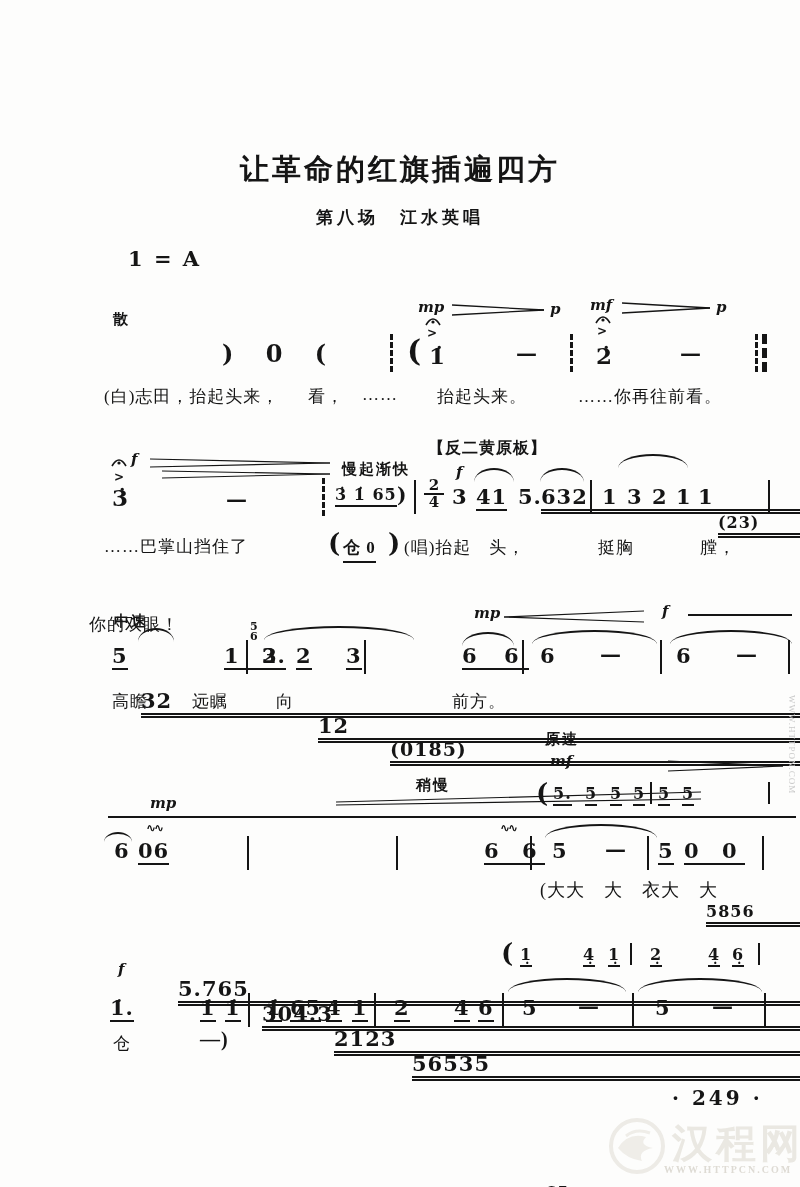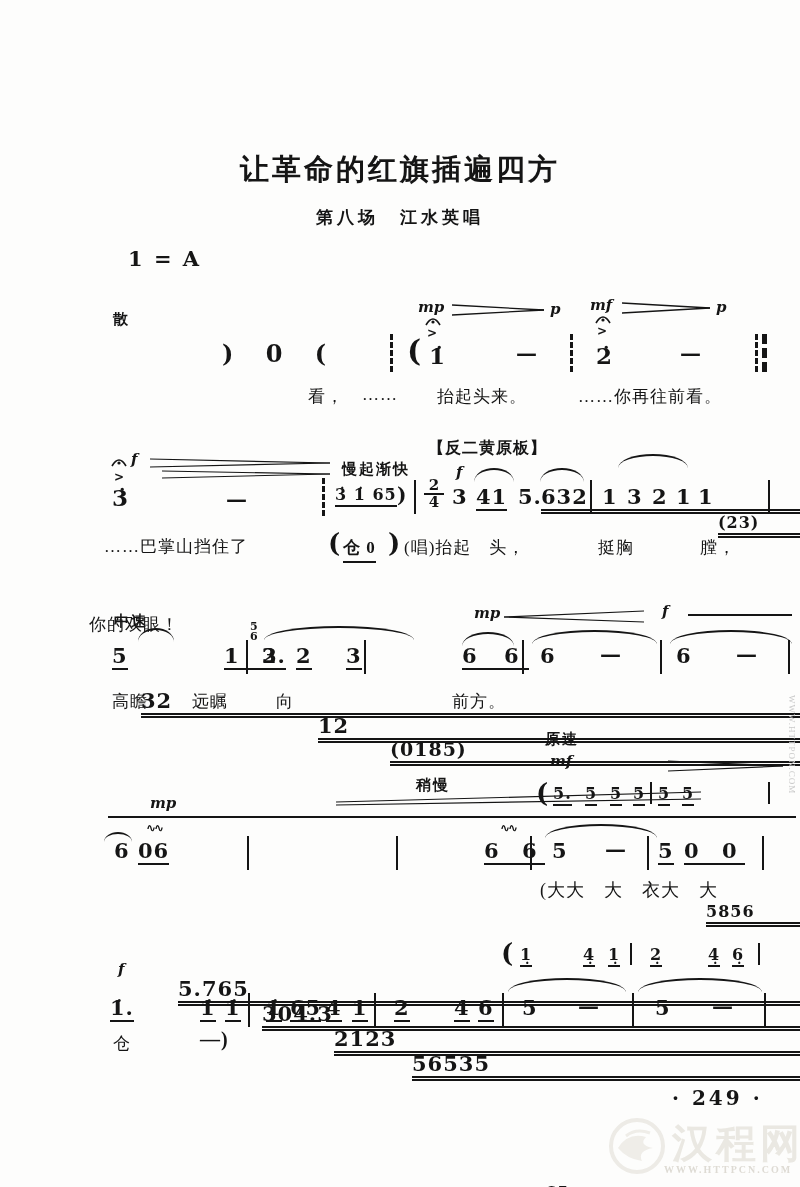--- a/index.html
+++ b/index.html
@@ -73,20 +73,21 @@
   <svg class="abs" style="left:594px;top:313px;" width="18" height="11">
       <path d="M2,10 Q9,-2 16,10" fill="none" stroke="#151515" stroke-width="1.6"></path>
       <circle cx="9" cy="7" r="1.6" fill="#151515"></circle>
     </svg>
   <div class="abs accent" style="left:597px;top:325px;">&gt;</div>
   <div class="abs note" style="left:596px;top:344px;font-size:23px;">2̇</div>
   <div class="abs note" style="left:680px;top:342px;">—</div>
   <div class="abs dbar" style="left:755px;top:334px;"></div>
   <div class="abs dbar thick" style="left:762px;top:334px;"></div>
 
+  <div class="abs lyr" style="left:104px;top:385px;">(白)志田，抬起头来，</div>
   <div class="abs lyr" style="left:308px;top:385px;">看，</div>
   <div class="abs lyr" style="left:362px;top:385px;">……</div>
   <div class="abs lyr" style="left:437px;top:385px;">抬起头来。</div>
   <div class="abs lyr" style="left:578px;top:385px;">……你再往前看。</div>
 
   <div class="abs banner" style="left:428px;top:438px;">【反二黄原板】</div>
   <div class="abs tempo" style="left:342px;top:460px;">慢起渐快</div>
   <div class="abs dyn" style="left:456px;top:463px;">f</div>
 
   <svg class="abs" style="left:110px;top:456px;" width="18" height="11">

